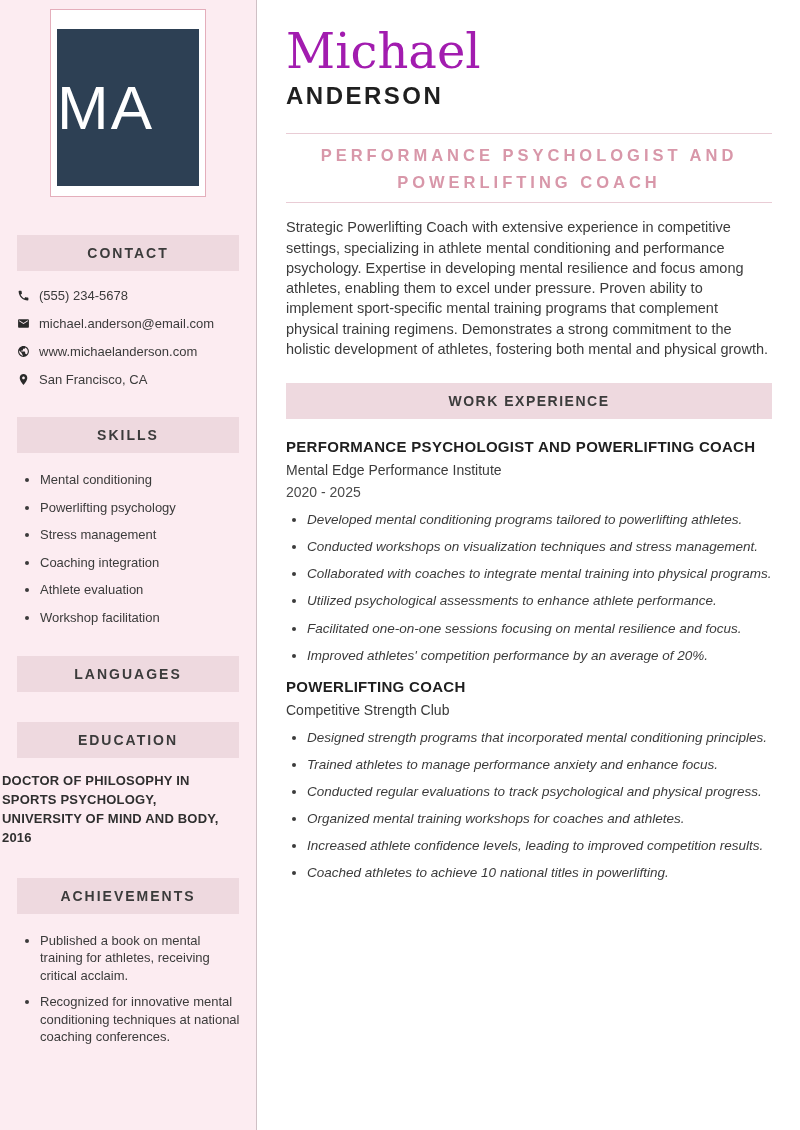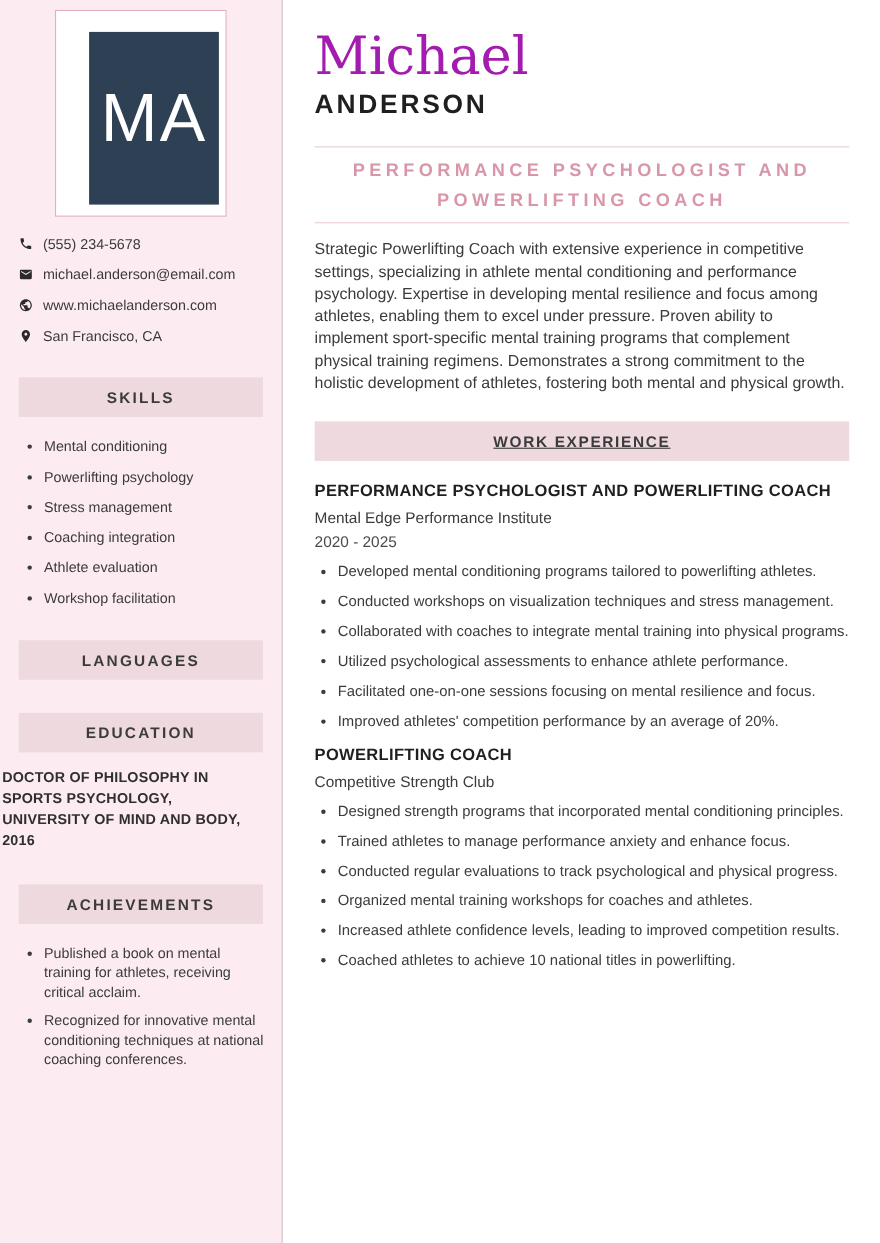--- a/index.html
+++ b/index.html
@@ -20,21 +20,21 @@
     flex-shrink: 0;
   }
   .photo-frame {
     width: 156px; margin: 0 auto;
     background: #ffffff;
     border: 1px solid #e4aebb;
     padding: 19px 6px 10px 6px;
   }
   .photo-inner {
     height: 157px; background: #2d4054;
-    display: flex; align-items: center; justify-content: center; margin-left: 24px;
+    display: flex; align-items: center; 
   }
   .photo-initials {
     color: #ffffff; font-size: 62px; font-weight: 400;
     letter-spacing: 2px; line-height: 1;
   }
   .side-header {
     margin: 30px 17px 0 17px;
     background: #eed9df;
     text-align: center;
     font-weight: bold; font-size: 14px; letter-spacing: 2px;
@@ -82,43 +82,43 @@
   .summary {
     margin-top: 14px;
     font-size: 14.5px; line-height: 1.4; color: #3b3b3b;
   }
   .work-band {
     margin-top: 24px;
     background: #eed9df;
     text-align: center; font-weight: bold;
     font-size: 14px; letter-spacing: 1.5px; color: #3b3b3b;
     padding: 10px 0;
-    text-decoration: underline;
   }
   .job { margin-top: 19px; }
   .job + .job { margin-top: 14px; }
   .job-title { font-size: 15px; font-weight: bold; color: #1f1f1f; letter-spacing: 0.3px; }
   .company { margin-top: 7px; font-size: 14px; color: #3b3b3b; }
   .dates { margin-top: 6px; font-size: 14px; color: #4a4a4a; }
-  .job ul { margin-top: 11px; padding-left: 21px; list-style: disc; }
+  .job ul { margin-top: 11px; padding-left: 21px; list-style: disc; font-style: italic; }
   .job li { font-size: 13.5px; margin-bottom: 9.5px; line-height: 1.3; color: #3b3b3b; }
 </style>
 </head>
 <body>
 
 <div class="page">
 
   <aside class="sidebar">
 
     <div class="photo-frame">
       <div class="photo-inner">
         <span class="photo-initials">MA</span>
       </div>
     </div>
 
+    <div class="side-header first">CONTACT</div>
     <div class="contact-list">
       <div class="contact-row">
         <span class="ico">
           <svg viewBox="0 0 24 24">
               <path d="M6.6 10.8c1.4 2.8 3.8 5.1 6.6 6.6l2.2-2.2c.3-.3.7-.4 1-.2 1.1.4 2.3.6 3.6.6.6 0 1 .4 1 1V20c0 .6-.4 1-1 1C10.6 21 3 13.4 3 4c0-.6.4-1 1-1h3.5c.6 0 1 .4 1 1 0 1.2.2 2.4.6 3.6.1.3 0 .7-.2 1l-2.3 2.2z"></path>
             </svg>
         </span>
         <span>(555) 234-5678</span>
       </div>
       <div class="contact-row">

